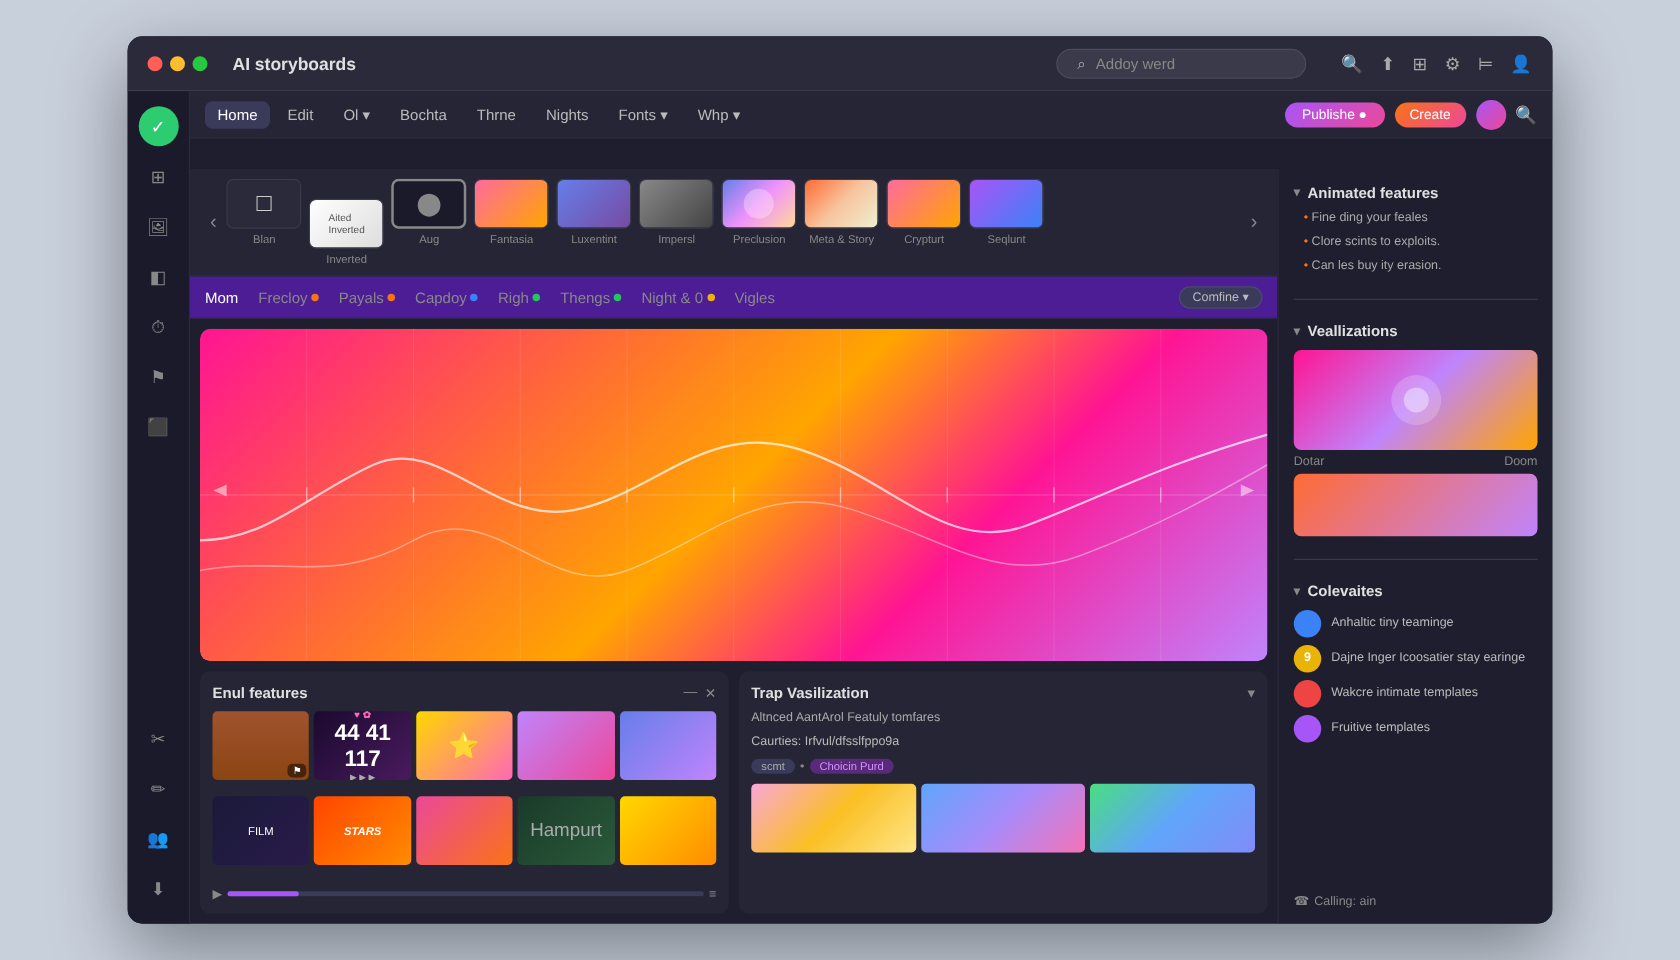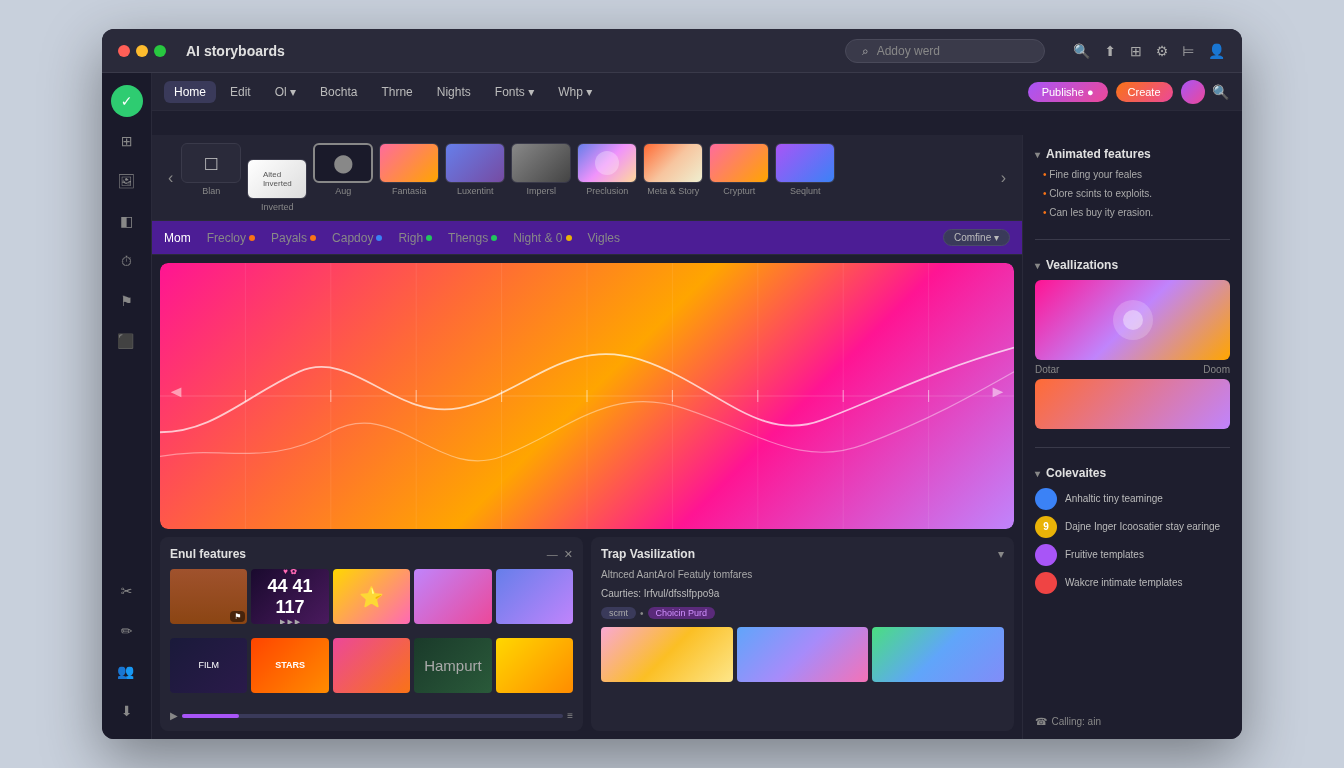--- a/index.html
+++ b/index.html
@@ -622,21 +622,21 @@
                 <div>
                   <div class="thumb thumb-5" style="height:55px;"></div>
                 </div>
 
                 <div>
                   <div class="thumb thumb-6" style="height:55px;display:flex;align-items:center;justify-content:center;font-size:9px;color:#fff;text-align:center;padding:2px;">
                     <span>FILM</span>
                   </div>
                 </div>
                 <div>
-                  <div class="thumb thumb-7" style="height:55px;display:flex;align-items:center;justify-content:center;">
+                  <div class="thumb thumb-7" style="height:55px;display:flex;align-items:center;justify-content:center;font-style:italic;">
                     <span style="font-size:9px;color:#fff;font-weight:bold;">STARS</span>
                   </div>
                 </div>
                 <div>
                   <div class="thumb thumb-8" style="height:55px;"></div>
                 </div>
                 <div>
                   <div class="thumb thumb-9" style="height:55px;display:flex;align-items:center;justify-content:center;font-size:15px;color:#aaa;">Hampurt</div>
                 </div>
                 <div>
@@ -726,26 +726,26 @@
             <div style="margin-top:8px;display:flex;flex-direction:column;gap:6px;">
               <div class="collaborator-item">
                 <div class="collab-avatar ca-1"></div>
                 <span>Anhaltic tiny teaminge</span>
               </div>
               <div class="collaborator-item">
                 <div class="collab-avatar ca-2" style="display:flex;align-items:center;justify-content:center;font-size:10px;color:#fff;font-weight:bold;">9</div>
                 <span>Dajne Inger Icoosatier stay earinge</span>
               </div>
               <div class="collaborator-item">
+                <div class="collab-avatar ca-3"></div>
+                <span>Wakcre intimate templates</span>
+              </div>
+              <div class="collaborator-item">
                 <div class="collab-avatar ca-4"></div>
                 <span>Fruitive templates</span>
-              </div>
-              <div class="collaborator-item">
-                <div class="collab-avatar ca-3"></div>
-                <span>Wakcre intimate templates</span>
               </div>
             </div>
           </div>
 
           <div class="bottom-link">
             <span>☎</span>
             <span>Calling: ain</span>
           </div>
         </div>
       </div>

